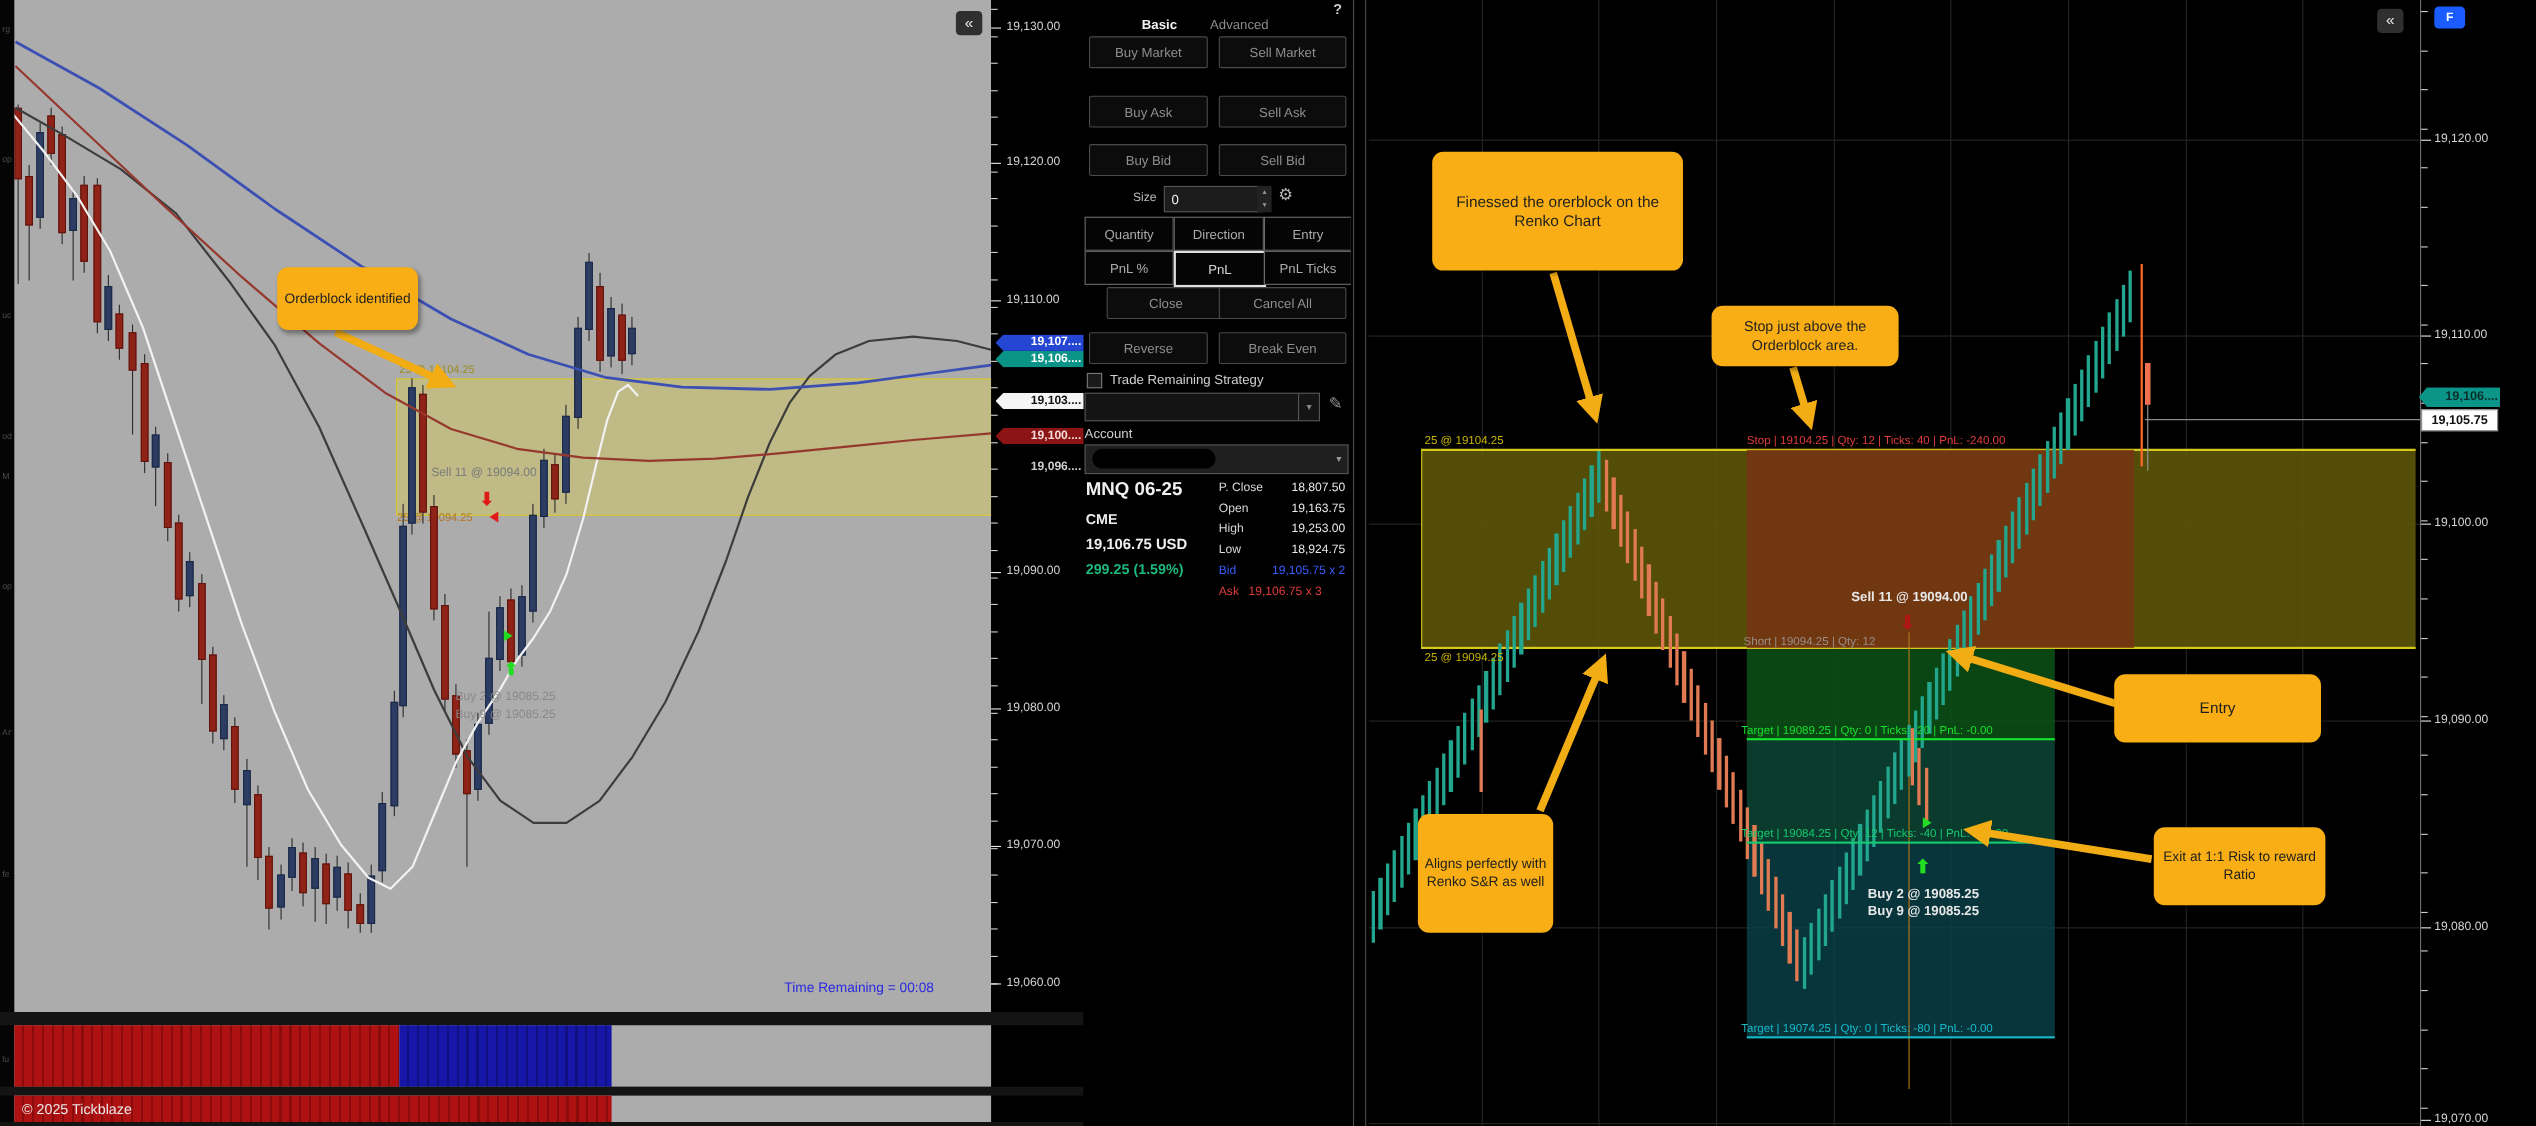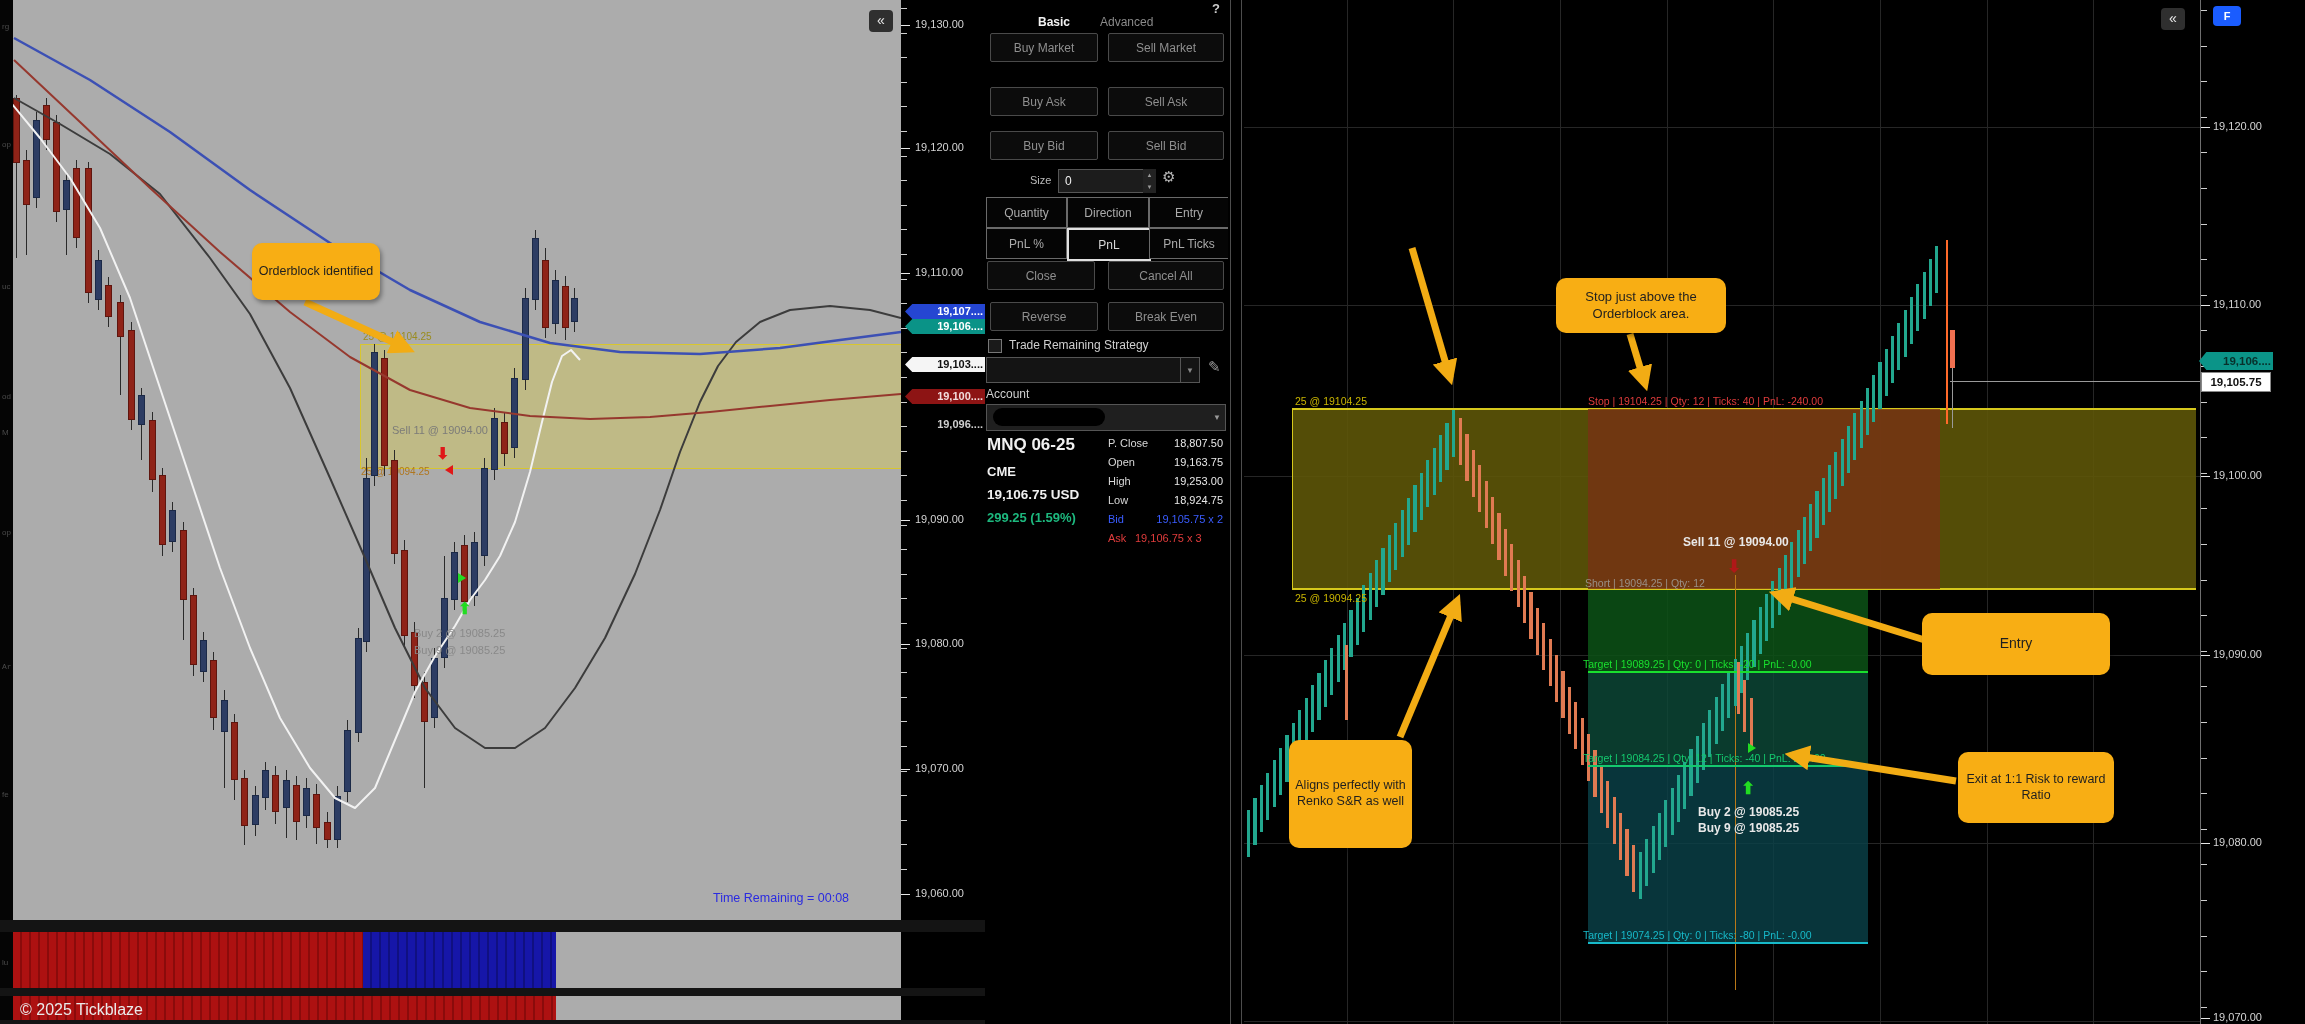--- a/index.html
+++ b/index.html
@@ -240,21 +240,21 @@
     </div>
 
   <div class="abs" id="bottom-panels" style="left:0;top:918px;width:985px;height:106px;">
       <div style="position: absolute; left: 0px; top: 2px; width: 985px; height: 12px; background: rgb(20, 20, 20);"></div>
       <div style="position: absolute; left: 13px; top: 14px; width: 888px; height: 56px; background: rgb(172, 172, 172);"></div>
       <div style="position: absolute; left: 13px; top: 14px; width: 350px; height: 56px; background: repeating-linear-gradient(90deg, rgb(173, 17, 17) 0px, rgb(173, 17, 17) 7px, rgb(138, 11, 11) 7px, rgb(138, 11, 11) 9px);"></div>
       <div style="position: absolute; left: 363px; top: 14px; width: 193px; height: 56px; background: repeating-linear-gradient(90deg, rgb(22, 22, 168) 0px, rgb(22, 22, 168) 7px, rgb(16, 16, 128) 7px, rgb(16, 16, 128) 9px);"></div>
       <div style="position: absolute; left: 0px; top: 70px; width: 985px; height: 8px; background: rgb(20, 20, 20);"></div>
       <div style="position: absolute; left: 13px; top: 78px; width: 888px; height: 24px; background: rgb(172, 172, 172);"></div>
       <div style="position: absolute; left: 13px; top: 78px; width: 543px; height: 24px; background: repeating-linear-gradient(90deg, rgb(173, 17, 17) 0px, rgb(173, 17, 17) 7px, rgb(138, 11, 11) 7px, rgb(138, 11, 11) 9px);"></div>
-      <div style="position: absolute; left: 20px; top: 83px; font-size: 16px; color: rgb(234, 234, 234);">© 2025 Tickblaze</div>
+      <div style="position: absolute; left: 20px; top: 83px; font-size: 13px; color: rgb(234, 234, 234);">© 2025 Tickblaze</div>
       <div style="position: absolute; left: 0px; top: 102px; width: 985px; height: 4px; background: rgb(20, 20, 20);"></div>
     </div>
 
   <div class="abs" id="tpanel">
     <div class="abs" style="left:227px;top:1px;color:#cccccc;font-size:13px;font-weight:bold;">?</div>
     <div class="tab" style="left:53px;top:15px;color:#f2f2f2;font-weight:bold;">Basic</div>
     <div class="tab" style="left:115px;top:15px;color:#8a8a8a;">Advanced</div>
     <div class="abs" style="left:51px;top:34px;width:42px;height:3px;background:#2a6df4;"></div>
 
     <div class="panel-btn" style="left:5px;top:33px;width:106px;height:27px;">Buy Market</div>
@@ -274,21 +274,21 @@
     </div>
     <div class="abs" style="left:177px;top:168px;color:#b5b5b5;font-size:15px;">⚙</div>
 
     <div class="cell-btn" style="left:1px;top:197px;width:79px;height:29px;">Quantity</div>
     <div class="cell-btn" style="left:82px;top:197px;width:80px;height:29px;">Direction</div>
     <div class="cell-btn" style="left:164px;top:197px;width:78px;height:29px;">Entry</div>
     <div class="cell-btn" style="left:1px;top:228px;width:79px;height:29px;">PnL %</div>
     <div class="cell-btn sel" style="left:82px;top:228px;width:80px;height:29px;">PnL</div>
     <div class="cell-btn" style="left:164px;top:228px;width:78px;height:29px;">PnL Ticks</div>
 
-    <div class="panel-btn" style="left:2px;top:261px;width:106px;height:27px;">Close</div>
+    <div class="panel-btn" style="left:21px;top:261px;width:106px;height:27px;">Close</div>
     <div class="panel-btn" style="left:123px;top:261px;width:114px;height:27px;">Cancel All</div>
     <div class="panel-btn" style="left:5px;top:302px;width:106px;height:27px;">Reverse</div>
     <div class="panel-btn" style="left:123px;top:302px;width:114px;height:27px;">Break Even</div>
 
     <div class="abs" style="left:3px;top:339px;width:12px;height:12px;background:#1a1a1a;border:1px solid #777;"></div>
     <div class="abs" style="left:24px;top:338px;font-size:12px;color:#cfcfcf;">Trade Remaining Strategy</div>
     <div class="abs" style="left:1px;top:357px;width:212px;height:24px;background:#141414;border:1px solid #555;">
       <span style="position:absolute;right:0;top:0;width:18px;height:100%;border-left:1px solid #555;color:#888;
                    font-size:8px;display:flex;align-items:center;justify-content:center;">▼</span>
     </div>
@@ -472,20 +472,21 @@
       <div style="position: absolute; left: 702px; top: 240px; width: 2px; height: 184px; background: rgb(255, 106, 42); z-index: 7;"></div>
       <div style="position: absolute; left: 706px; top: 330px; width: 5px; height: 38px; background: rgb(240, 112, 80); z-index: 7;"></div>
       <div style="position: absolute; left: 708px; top: 368px; width: 1px; height: 60px; background: rgb(154, 154, 154); z-index: 7;"></div>
       <div style="position: absolute; left: 706px; top: 381px; width: 250px; height: 1px; background: rgb(154, 154, 154); z-index: 6;"></div>
       <div style="position: absolute; left: 439px; top: 535px; font-size: 12px; font-weight: bold; color: rgb(232, 232, 232); z-index: 21;">Sell 11 @ 19094.00</div>
       <div style="position: absolute; left: 483px; top: 556px; color: rgb(176, 24, 24); font-size: 17px; font-weight: bold; z-index: 21;">⬇</div>
       <div style="position: absolute; left: 497px; top: 778px; color: rgb(34, 221, 34); font-size: 17px; font-weight: bold; z-index: 21;">⬆</div>
       <div style="position: absolute; left: 504px; top: 743px; width: 0px; height: 0px; border-top: 5px solid transparent; border-bottom: 5px solid transparent; border-left: 8px solid rgb(34, 221, 34); z-index: 21;"></div>
       <div style="position: absolute; left: 454px; top: 805px; font-size: 12px; font-weight: bold; color: rgb(232, 232, 232); z-index: 21;">Buy 2 @ 19085.25</div>
       <div style="position: absolute; left: 454px; top: 821px; font-size: 12px; font-weight: bold; color: rgb(232, 232, 232); z-index: 21;">Buy 9 @ 19085.25</div>
+      <div class="callout" style="position: absolute; left: 58px; top: 138px; width: 228px; height: 108px; font-size: 14px;">Finessed the orerblock on the Renko Chart</div>
       <div class="callout" style="position: absolute; left: 312px; top: 278px; width: 170px; height: 55px; font-size: 13px;">Stop just above the Orderblock area.</div>
       <div class="callout" style="position: absolute; left: 678px; top: 613px; width: 188px; height: 62px; font-size: 14px;">Entry</div>
       <div class="callout" style="position: absolute; left: 45px; top: 740px; width: 123px; height: 108px; font-size: 12.5px;">Aligns perfectly with Renko S&amp;R as well</div>
       <div class="callout" style="position: absolute; left: 714px; top: 752px; width: 156px; height: 71px; font-size: 12.5px;">Exit at 1:1 Risk to reward Ratio</div>
       <div class="collapse-btn" style="position: absolute; left: 917px; top: 8px;">«</div>
     </div>
 
   <div class="abs" id="right-axis">
       <div style="position: absolute; left: 0px; top: 10px; width: 6px; height: 1px; background: rgb(207, 207, 207);"></div>
       <div style="position: absolute; left: 0px; top: 45.6px; width: 6px; height: 1px; background: rgb(207, 207, 207);"></div>

